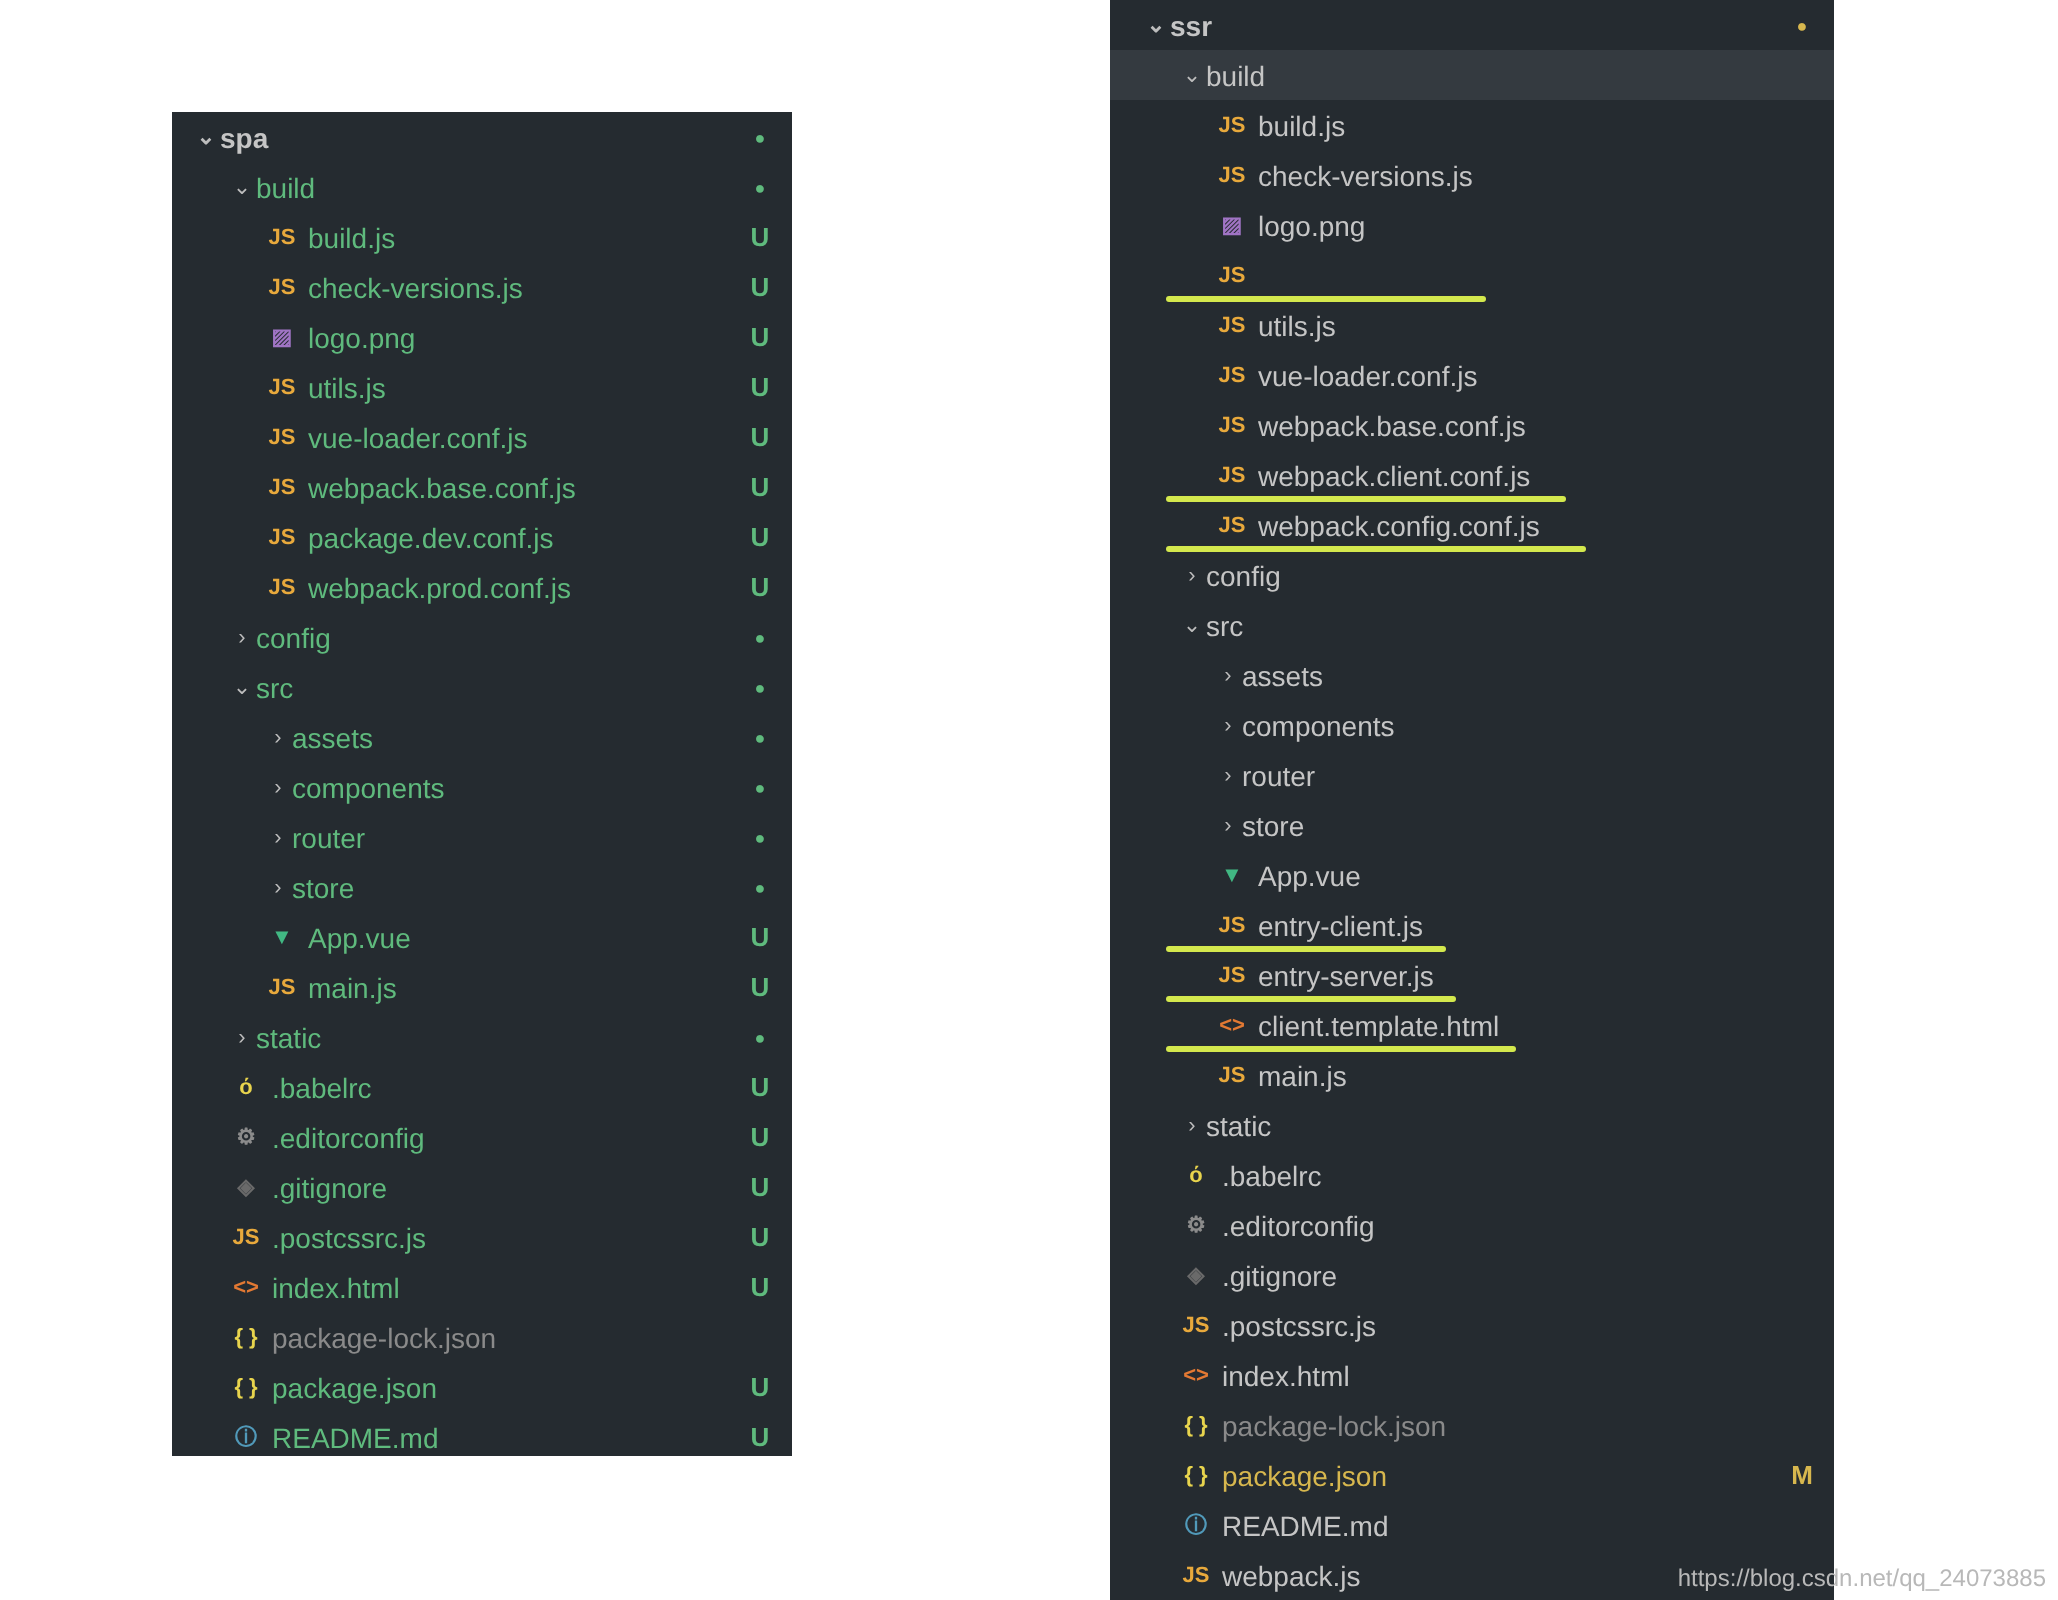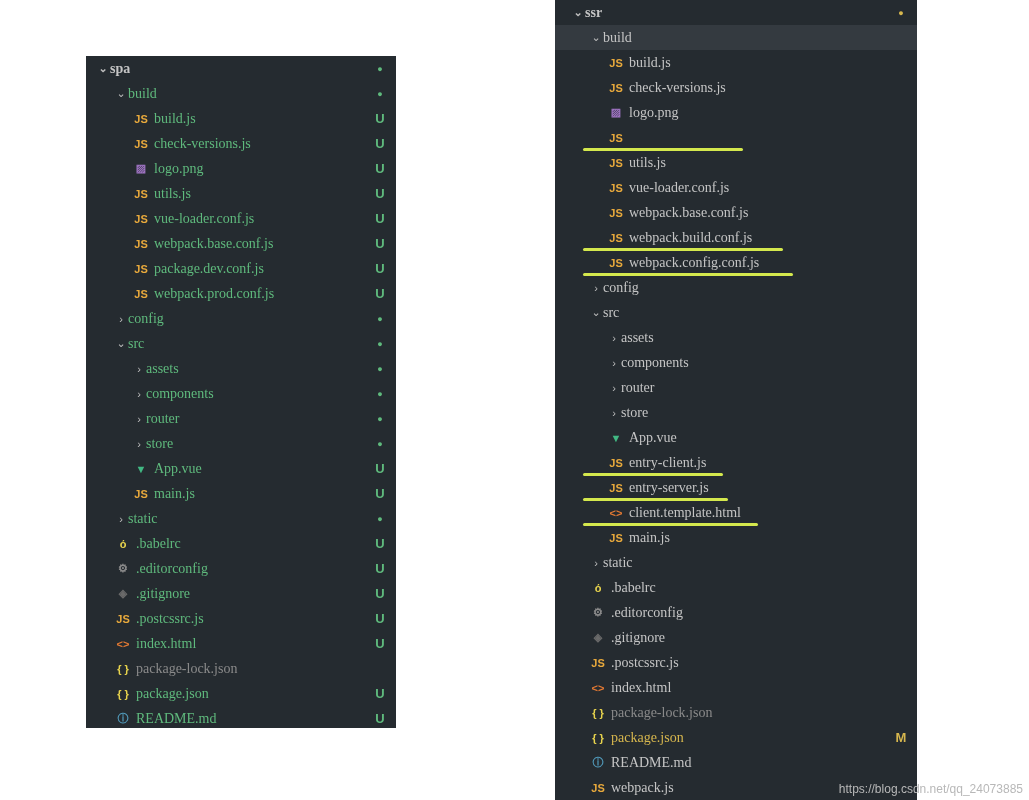--- a/index.html
+++ b/index.html
@@ -56,21 +56,21 @@
   }
   .ic-js { color: #e8a93c; text-align: center; }
   .ic-img { color: #a074c4; }
   .ic-vue { color: #41b883; }
   .ic-babel { color: #e8d44d; }
   .ic-gear { color: #8b8b8b; }
   .ic-git { color: #6a6a6a; }
   .ic-html { color: #e37933; }
   .ic-json { color: #e8d44d; }
   .ic-info { color: #519aba; }
-  .label { flex: 1; white-space: nowrap; overflow: hidden; font-family: Liberation Serif, serif; }
+  .label { flex: 1; white-space: nowrap; overflow: hidden; }
   .green { color: #5fba7d; }
   .yellow { color: #d7b74e; }
   .dim { color: #8a8a8a; }
   .status {
     width: 16px;
     text-align: center;
     font-size: 13px;
   }
   .st-U { color: #5fba7d; font-weight: 700; }
   .st-M { color: #d7b74e; font-weight: 700; }
@@ -266,21 +266,21 @@
     <div class="row" style="padding-left:52px">
       <span class="ficon ic-js">JS</span>
       <span class="label ">vue-loader.conf.js</span>
     </div>
     <div class="row" style="padding-left:52px">
       <span class="ficon ic-js">JS</span>
       <span class="label ">webpack.base.conf.js</span>
     </div>
     <div class="row" style="padding-left:52px">
       <span class="ficon ic-js">JS</span>
-      <span class="label ">webpack.build.conf.js</span>
+      <span class="label ">webpack.client.conf.js</span>
       <span class="underline" style="width:200px"></span>
     </div>
     <div class="row" style="padding-left:52px">
       <span class="ficon ic-js">JS</span>
       <span class="label ">webpack.config.conf.js</span>
       <span class="underline" style="width:210px"></span>
     </div>
     <div class="row" style="padding-left:34px">
       <span class="chev">›</span>
       <span class="label ">config</span>

